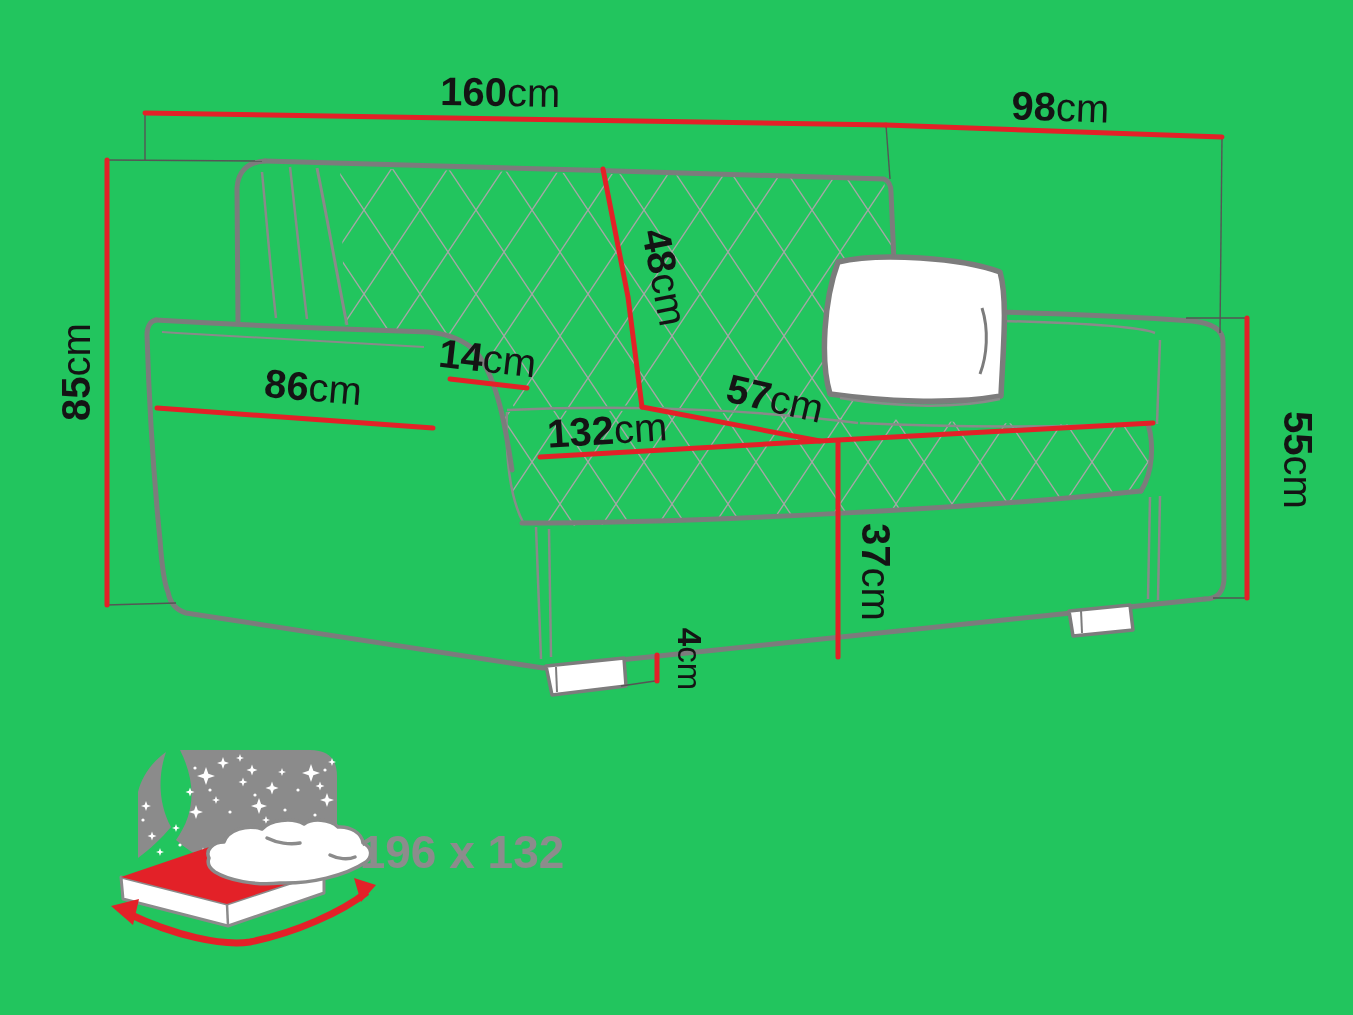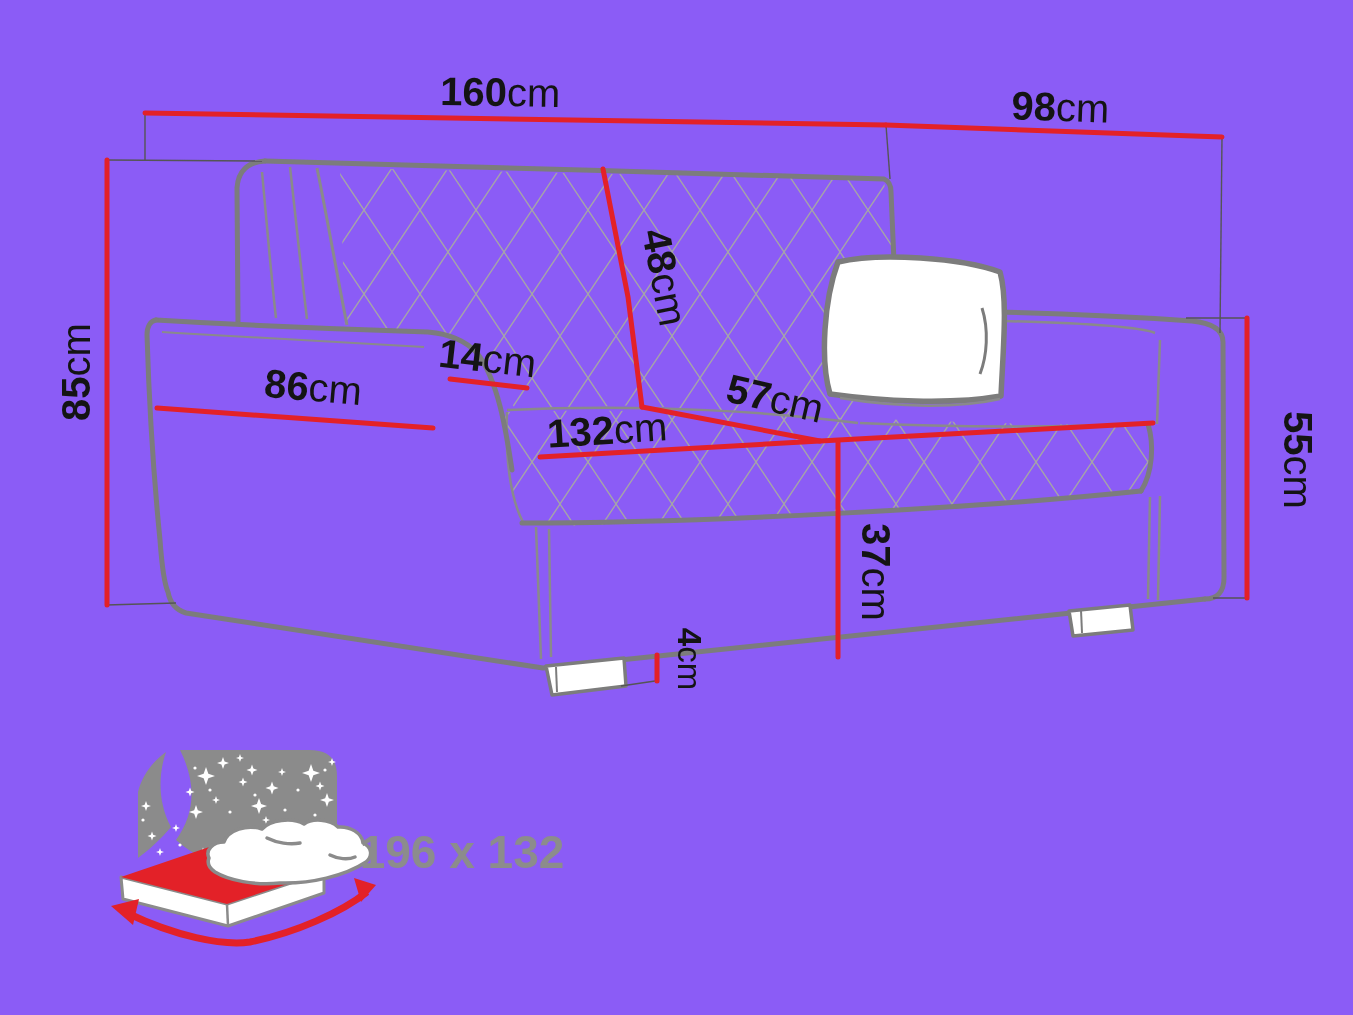--- a/index.html
+++ b/index.html
@@ -1,16 +1,16 @@
 <!DOCTYPE html>
 <html><head>
 <meta charset="utf-8">
 <style>
   html,body{margin:0;padding:0;background:#ffffff;}
-  .stage{position:relative;width:1353px;height:1015px;background:#8b5cf6;overflow:hidden;
+  .stage{position:relative;width:1353px;height:1015px;background:#22c55e;overflow:hidden;
          font-family:"Liberation Sans",sans-serif;}
   svg{display:block}
   .dim{font-family:"Liberation Sans",sans-serif;font-size:40px;fill:#141414;}
   .dim .b{font-weight:700;}
   .dim .u{font-weight:400;}
   .dim-small{font-size:33px;}
   .icon-label{font-family:"Liberation Sans",sans-serif;font-weight:700;font-size:46px;fill:#8c8c8c;}
 </style>
 </head>
 <body>

